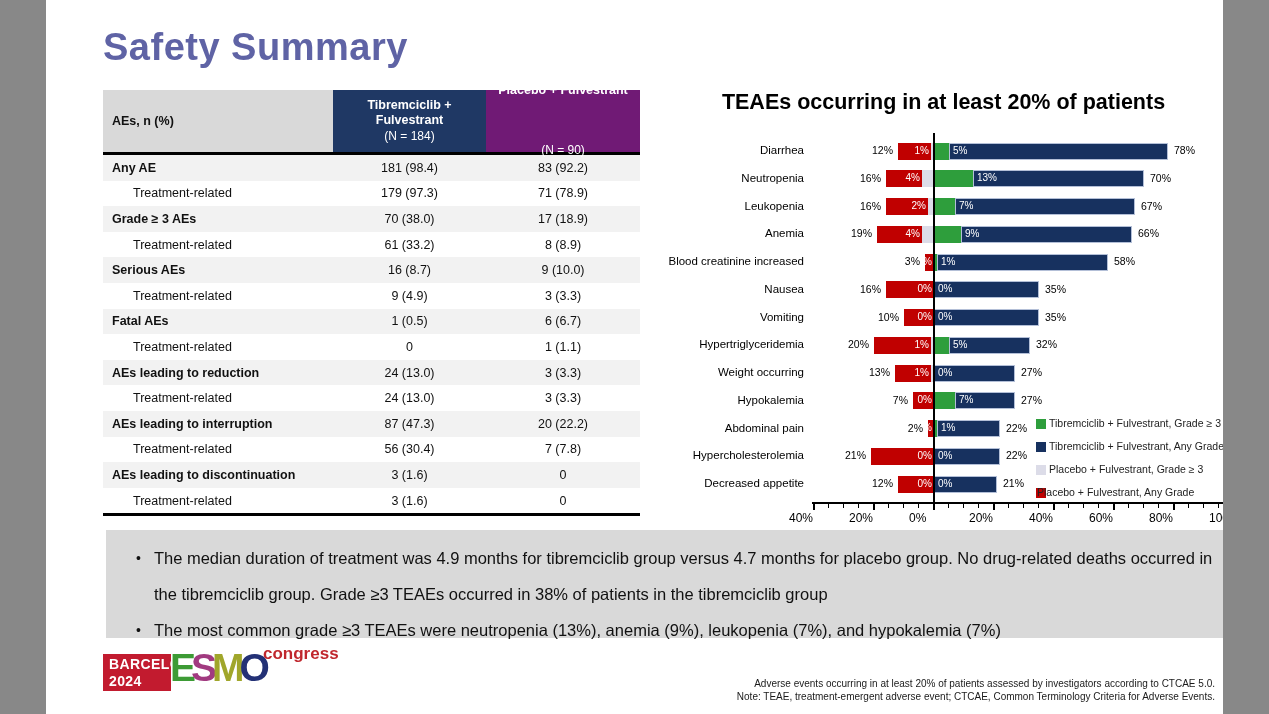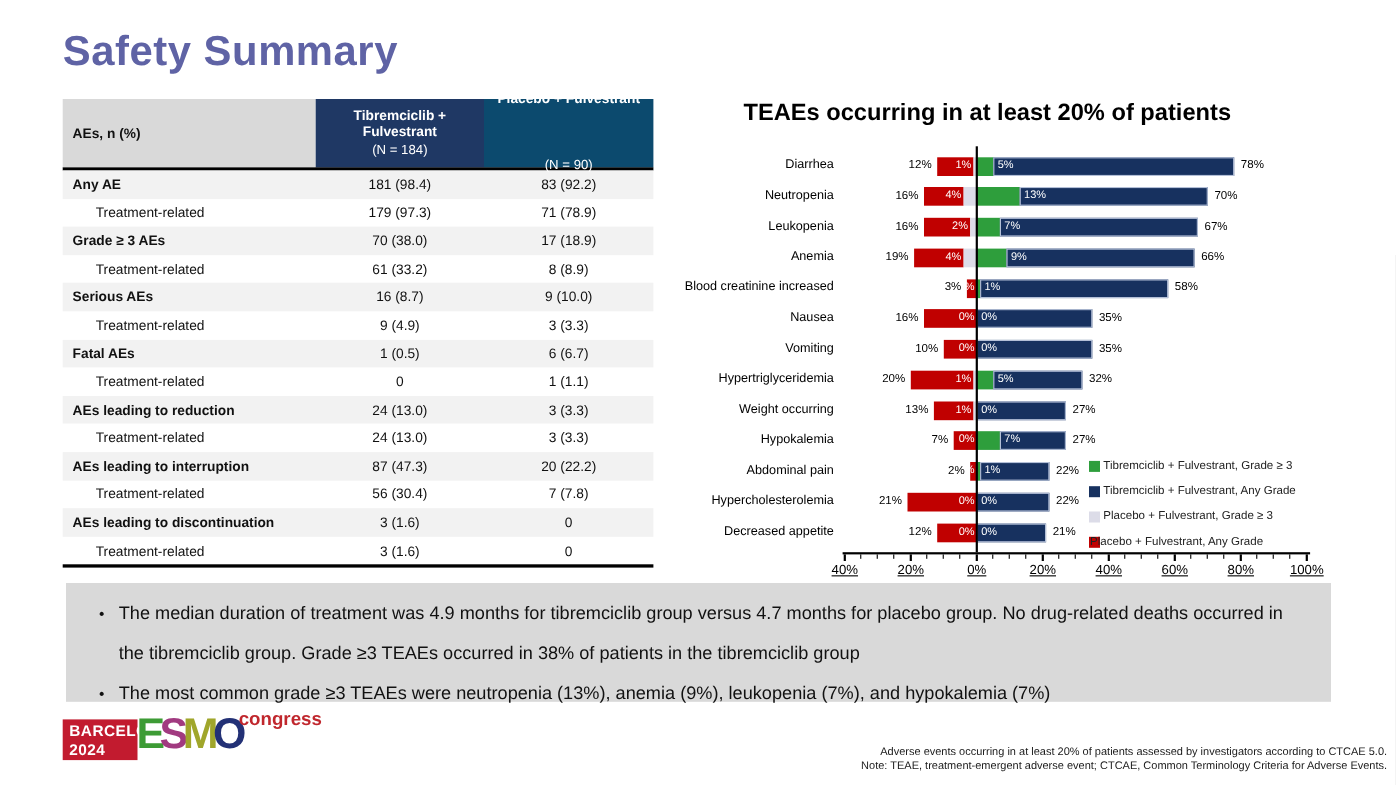--- a/index.html
+++ b/index.html
@@ -1,17 +1,17 @@
 <!DOCTYPE html>
 <html><head>
 <meta charset="utf-8">
 <style>
   * { margin:0; padding:0; box-sizing:border-box; }
   body { font-family:"Liberation Sans", sans-serif; background:#888; }
-  #slide { position:relative; width:1269px; height:714px; background:#ffffff; overflow:hidden; margin:0 auto; }
+  #slide { position:relative; width:1177px; height:714px; background:#ffffff; overflow:hidden; margin:0 auto; }
 
   
   #slide-title { position:absolute; left:57px; top:26px; font-size:38px; font-weight:bold; color:#5f63a5; letter-spacing:0.5px; }
 
   
   #ae-table { position:absolute; left:57px; top:90px; width:537px; font-size:12.5px; color:#111; }
   .t-head { display:flex; height:62px; }
   .t-head .hc { display:flex; flex-direction:column; justify-content:center; }
   .hc0 { width:230px; background:#d9d9d9; padding-left:9px; font-weight:bold; justify-content:center; }
   .hc1 { width:153px; color:#fff; text-align:center; padding:0 10px; }
@@ -28,21 +28,21 @@
   .t-row .c2 { flex:0 0 154px; text-align:center; }
 
   
   #chart-title { position:absolute; left:615px; top:90px; width:565px; text-align:center; font-size:21.5px; font-weight:bold; color:#000; }
   #teae-chart { position:absolute; left:640px; top:130px; width:615px; height:398px; }
   .cat-label { position:absolute; font-size:11.5px; color:#000; white-space:nowrap; }
   .bar-seg { position:absolute; height:17px; }
   .inner-lbl { position:absolute; font-size:10px; color:#fff; white-space:nowrap; }
   .outer-lbl { position:absolute; font-size:10.5px; color:#000; white-space:nowrap; }
   .axis-el { position:absolute; background:#000; }
-  .tick-lbl { position:absolute; width:50px; text-align:center; font-size:12px; color:#000;text-decoration:underline; }
+  .tick-lbl { position:absolute; width:50px; font-size:12px; color:#000; }
   .lg-swatch { position:absolute; width:9.5px; height:9.5px; }
   .lg-label { position:absolute; font-size:10.5px; color:#222; white-space:nowrap; }
 
   
   #bullet-box { position:absolute; left:60px; top:530px; width:1150px; height:108px; background:#d9d9d9; padding:10px 26px 0 30px; }
   .bullet-item { display:flex; gap:13px; font-size:16.5px; line-height:36px; color:#111; }
   .bullet-dot { font-size:14px; }
 
   
   #logo-box { position:absolute; left:57px; top:654px; width:68px; height:37px; background:#c21b2f; display:flex; flex-direction:column; justify-content:center; padding-left:6px; }
@@ -59,21 +59,21 @@
 
   <div id="slide-title">Safety Summary</div>
 
   <div id="ae-table">
     <div class="t-head">
       <div class="hc hc0">AEs, n (%)</div>
       <div class="hc hc1" style="background: rgb(31, 56, 100);">
         <div class="grp">Tibremciclib + Fulvestrant</div>
         <div class="nline">(N = 184)</div>
       </div>
-      <div class="hc hc2" style="background: #0c4a6e; gap: 44px;">
+      <div class="hc hc2" style="background: #701a75; gap: 44px;">
         <div class="grp">Placebo + Fulvestrant</div>
         <div class="nline">(N = 90)</div>
       </div>
     </div>
     <div class="t-body">
         <div class="t-row boldrow stripe">
           <div class="c0">Any AE</div>
           <div class="c1">181 (98.4)</div>
           <div class="c2">83 (92.2)</div>
         </div>

